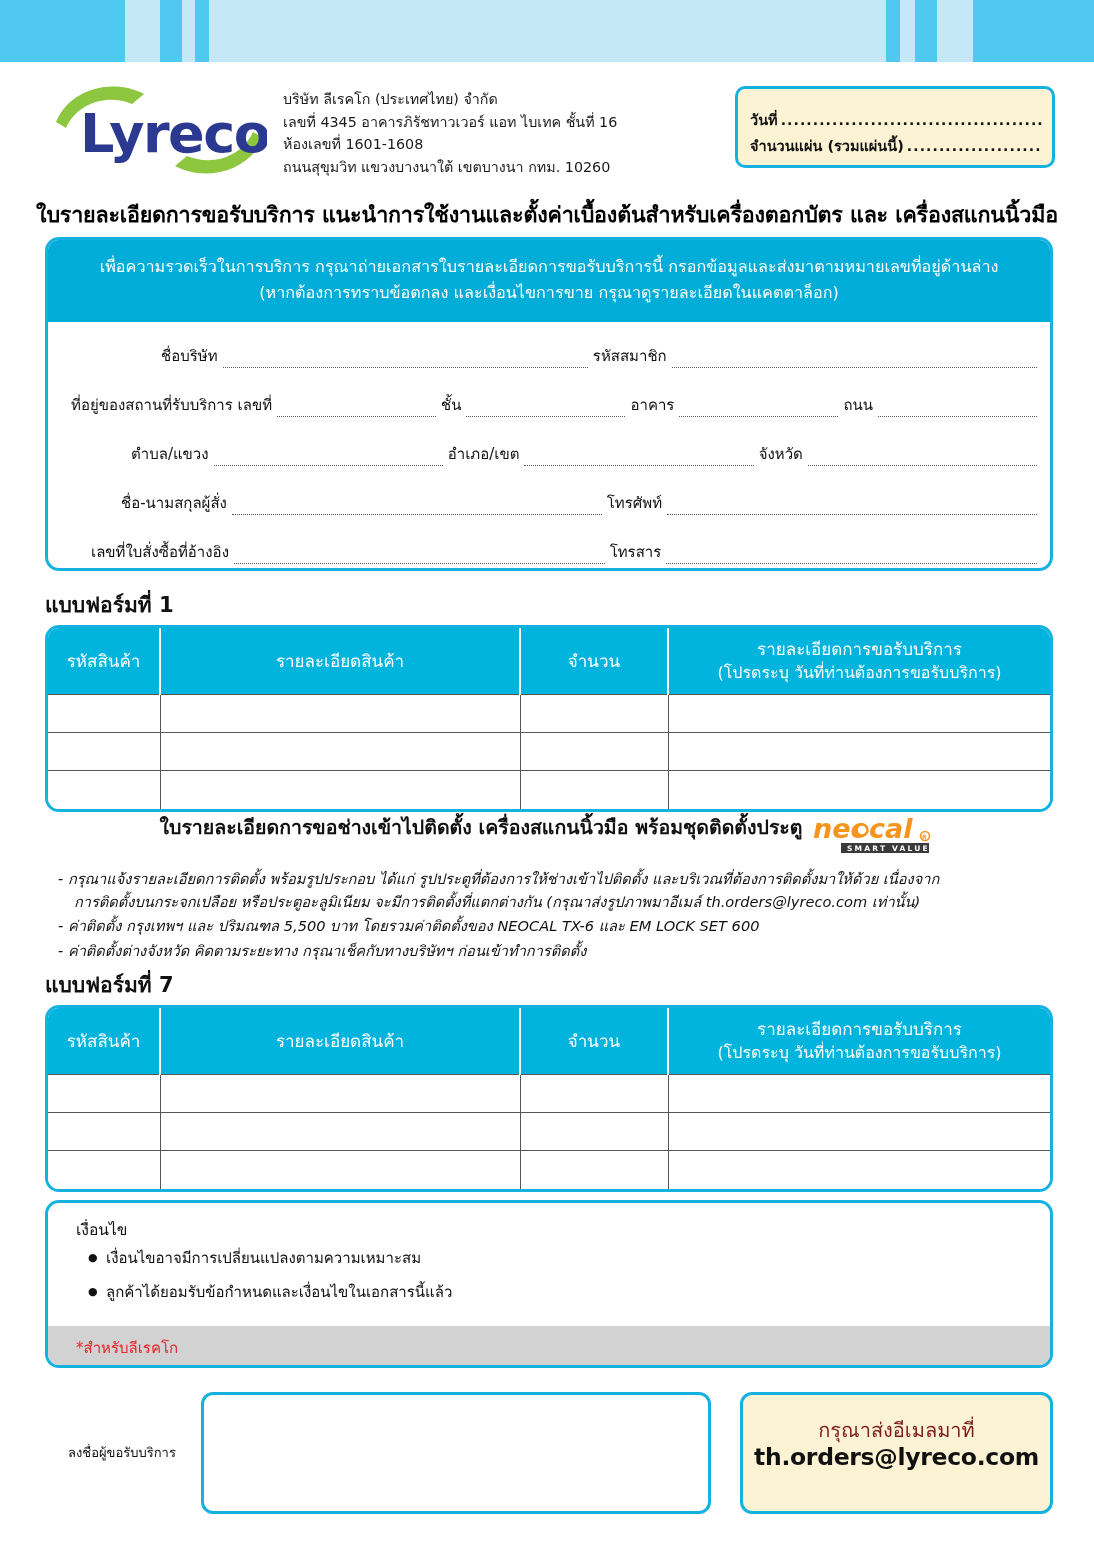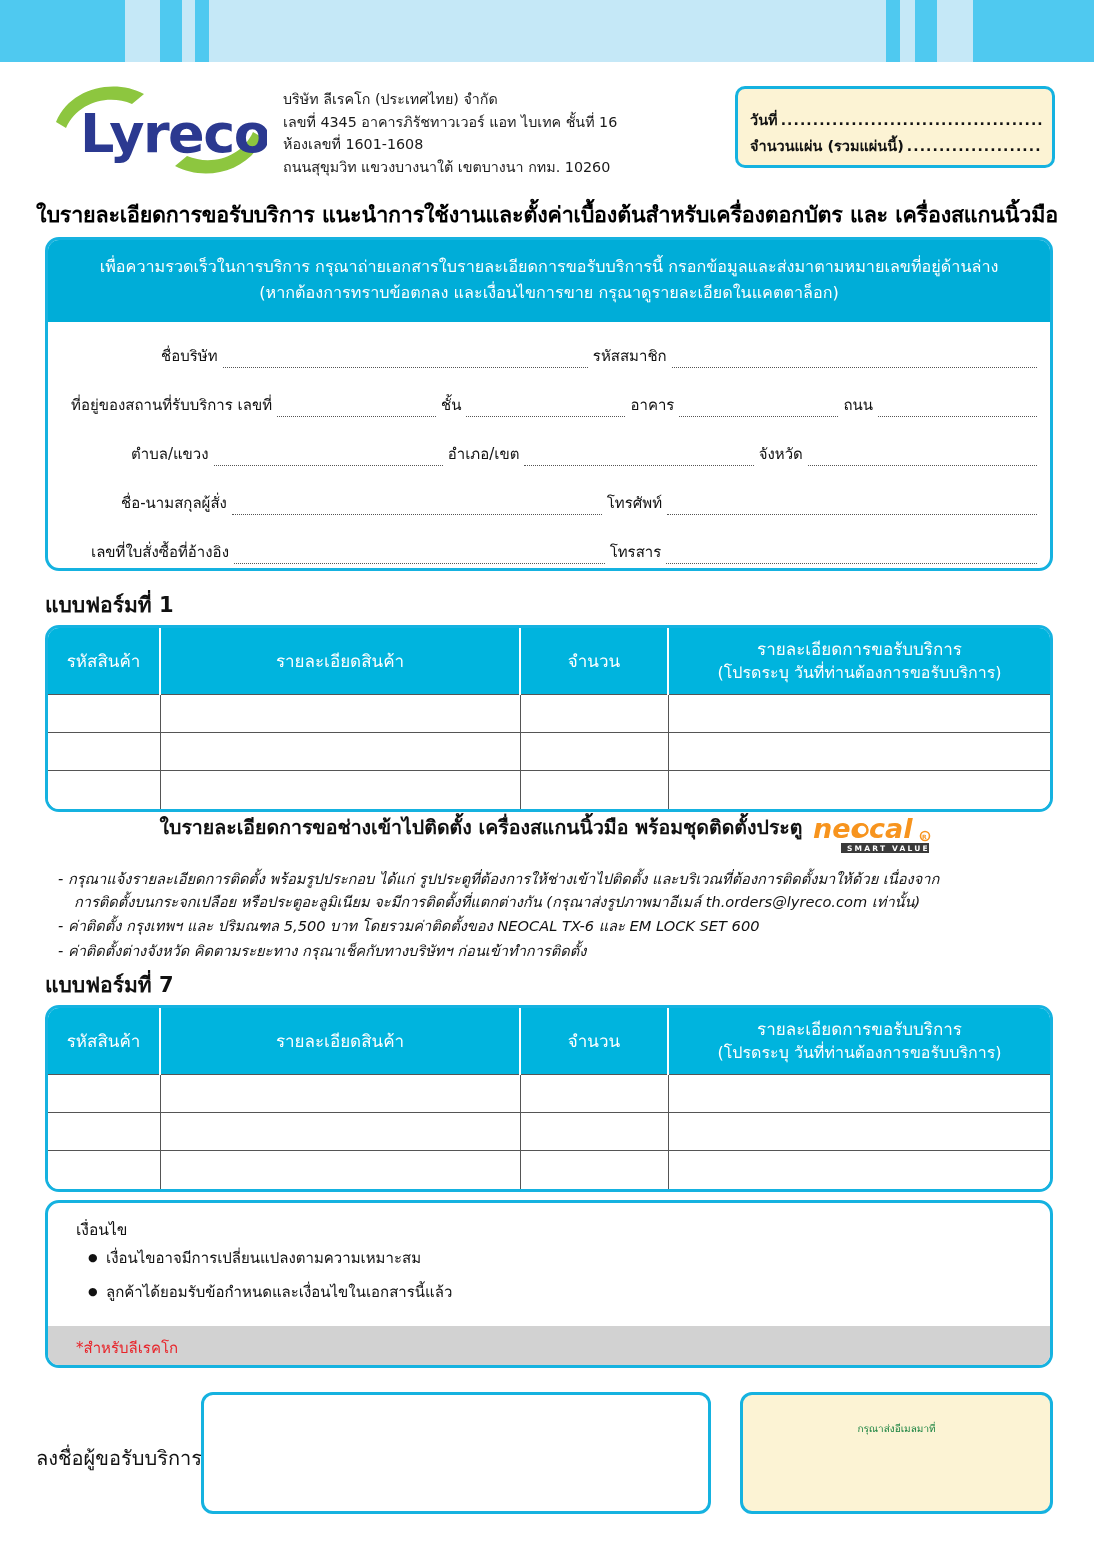--- a/index.html
+++ b/index.html
@@ -106,31 +106,31 @@
     border:3px solid #15B2E0; border-radius:14px; overflow:hidden; background:#fff;
   }
   .cond-title { padding:14px 0 6px 28px; font-size:15.6px; color:#111; }
   .cond-list { padding:0 0 10px 40px; }
   .cond-list li { list-style:none; font-size:15px; color:#111; line-height:20px; margin-bottom:14px; position:relative; padding-left:18px; }
   .cond-list li:before { content:"\25CF"; position:absolute; left:0; top:0; font-size:11px; line-height:20px; }
   .cond-gray { background:#D2D2D2; padding:10px 0 14px 28px; }
   .cond-star { color:#E8242A; font-size:15px; }
 
   
-  .sign-label { position:absolute; left:36px; top:1442px; font-size:20px; color:#111; }
+  .sign-label { position:absolute; left:68px; top:1442px; font-size:13px; color:#111; }
   .sign-box {
     position:absolute; left:201px; top:1392px; width:510px; height:122px;
     border:3px solid #15B2E0; border-radius:12px; background:#fff;
   }
   .mail-box {
     position:absolute; left:740px; top:1392px; width:313px; height:122px;
     border:3px solid #15B2E0; border-radius:12px; background:#FCF3D4;
     text-align:center; padding-top:22px;
   }
-  .mail-top { font-size:10px; color:#15803d; line-height:26px;font-family:Liberation Mono, monospace; }
+  .mail-top { font-size:20px; color:#7f1d1d; line-height:26px; }
   .mail-addr { font-size:23.5px; font-weight:bold; color:#111; letter-spacing:-0.3px; }
 </style>
 </head>
 <body>
 
 <div class="page">
 
   <div class="stripe-band">
     <div class="stripe" style="left:0;   width:125px;"></div>
     <div class="stripe" style="left:160px;width:22px;"></div>
@@ -333,15 +333,16 @@
     <div class="cond-gray">
       <div class="cond-star">*สำหรับลีเรคโก</div>
 
     </div>
   </div>
 
   <div class="sign-label">ลงชื่อผู้ขอรับบริการ</div>
   <div class="sign-box"></div>
   <div class="mail-box">
     <div class="mail-top">กรุณาส่งอีเมลมาที่</div>
+    <div class="mail-addr">th.orders@lyreco.com</div>
   </div>
 
 </div>
 
 </body></html>

